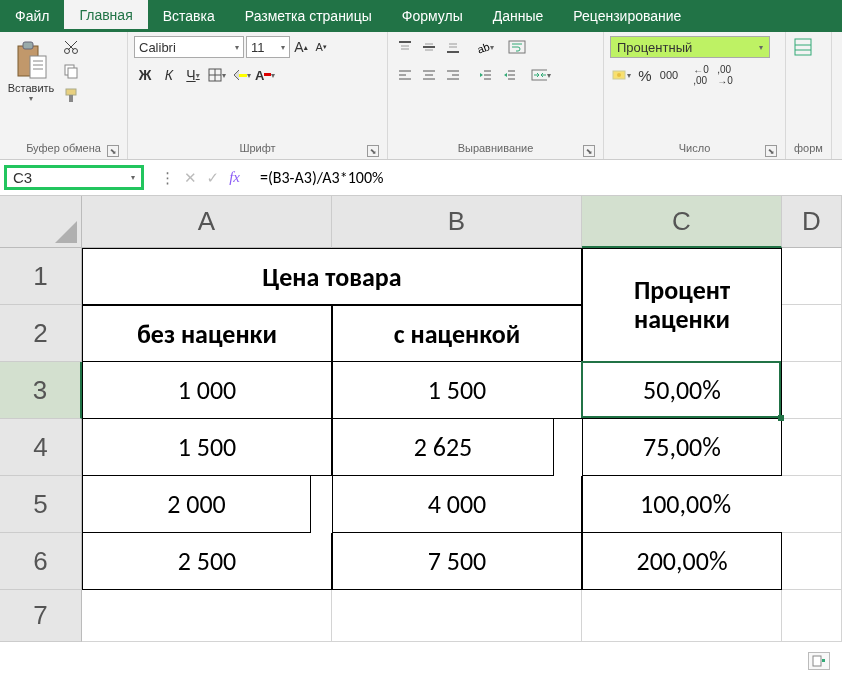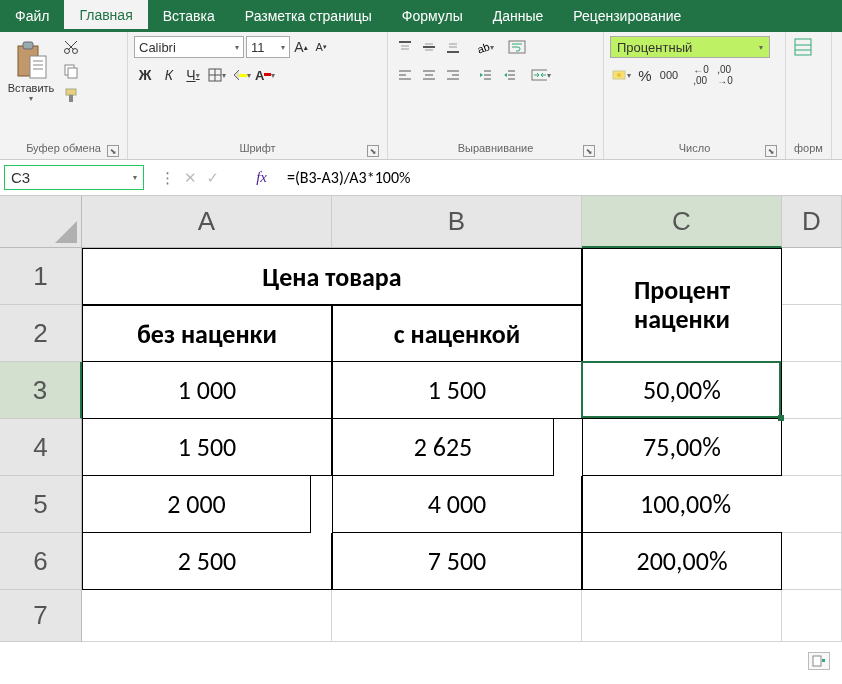--- a/index.html
+++ b/index.html
@@ -27,23 +27,23 @@
 
 .font-row { display: flex; align-items: center; gap: 2px; }
 .font-name { width: 110px; height: 22px; border: 1px solid #aaa; background: #fff; display: flex; align-items: center; padding: 0 4px; font-size: 13px; justify-content: space-between; }
 .font-size { width: 44px; height: 22px; border: 1px solid #aaa; background: #fff; display: flex; align-items: center; padding: 0 4px; font-size: 13px; justify-content: space-between; }
 .dd-arrow { font-size: 8px; color: #666; }
 
 .number-format { width: 160px; height: 22px; border: 1px solid #aaa; background: #bef264; display: flex; align-items: center; padding: 0 6px; font-size: 13px; justify-content: space-between; }
 
 
 .bar-area { border-bottom: 1px solid #ccc; display: flex; align-items: center; height: 36px; background: #fff; }
-.name-box { width: 140px; border: 1px solid #22c55e; height: 25px; margin: 4px; display: flex; align-items: center; justify-content: space-between; padding: 0 6px; font-size: 15px; }
+.name-box { width: 140px; border: 3px solid #22c55e; height: 25px; margin: 4px; display: flex; align-items: center; justify-content: space-between; padding: 0 6px; font-size: 15px; }
 .fx-buttons { display: flex; gap: 10px; margin: 0 12px; color: #777; font-size: 15px; align-items: center; }
-.fx-label { font-style: italic; font-family: serif; color: #4c1d95; margin-left: 27px; }
+.fx-label { font-style: italic; font-family: serif; color: #8b5cf6; }
 .formula-input { flex: 1; height: 25px; border: none; font-size: 16px; padding: 0 8px; font-family: Calibri, sans-serif; }
 .corner { width: 82px; height: 52px; background: #e6e6e6; border-right: 1px solid #bbb; border-bottom: 1px solid #bbb; position: relative; }
 .corner::after { content:""; position:absolute; right:4px; bottom:4px; width:0; height:0; border-left: 22px solid transparent; border-bottom: 22px solid #b0b0b0; }
 .col-headers { display: flex; }
 .col-header { height: 52px; background: #e6e6e6; border-right: 1px solid #ccc; border-bottom: 1px solid #bbb; display: flex; align-items: center; justify-content: center; font-size: 26px; color: #555; }
 .col-header.selected { background: #d3e0cf; border-bottom: 2px solid #217346; }
 .row-headers { display: flex; flex-direction: column; }
 .row-header { width: 82px; background: #e6e6e6; border-right: 1px solid #bbb; border-bottom: 1px solid #ccc; display: flex; align-items: center; justify-content: center; font-size: 26px; color: #555; }
 .row-header.selected { background: #d3e0cf; border-right: 2px solid #217346; }
 

